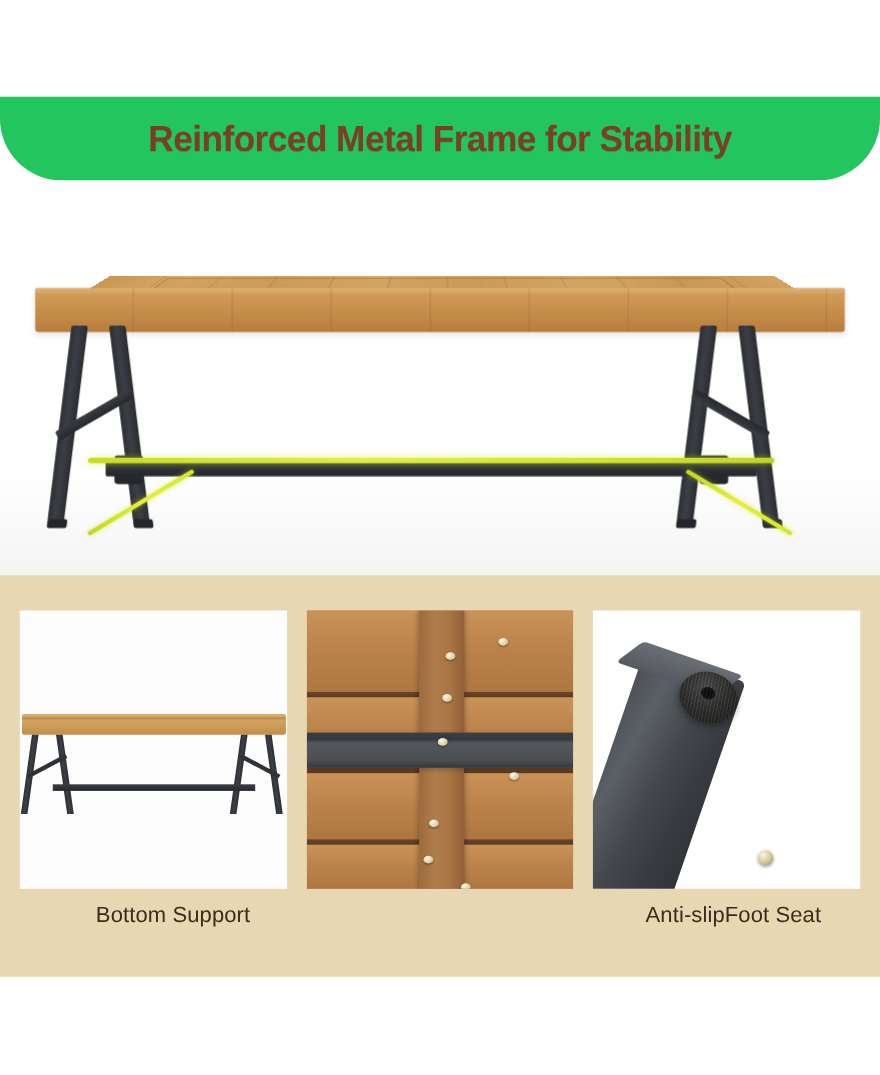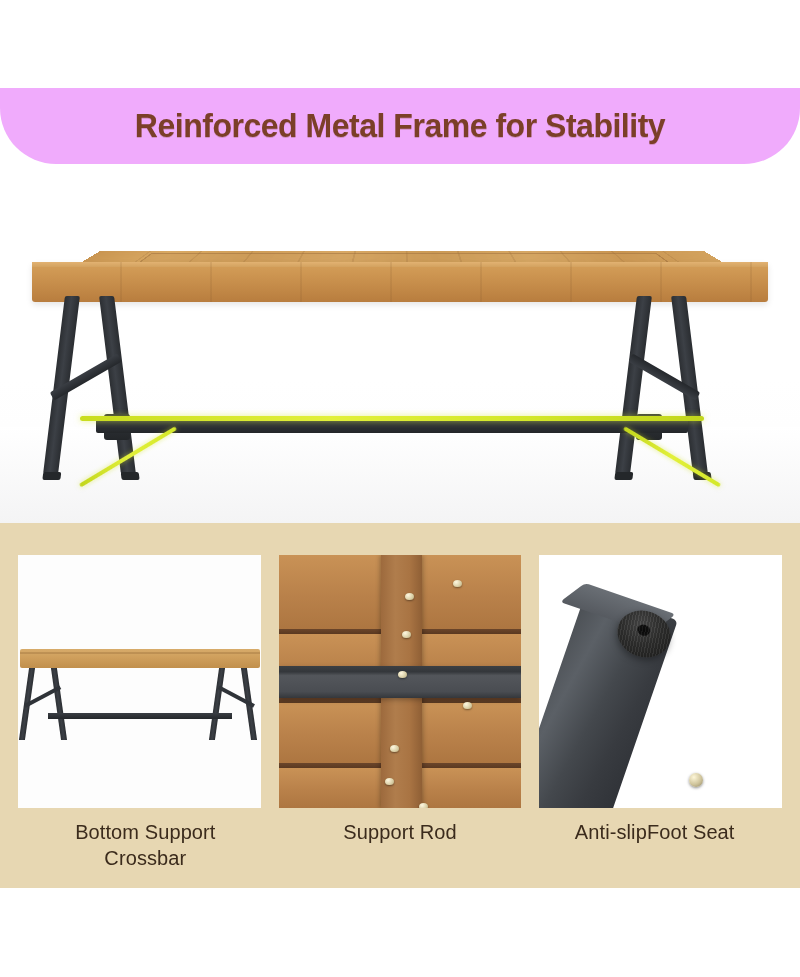--- a/index.html
+++ b/index.html
@@ -7,21 +7,21 @@
     width:800px; height:977px;
     background:#ffffff;
     font-family:"Liberation Sans", sans-serif;
     overflow:hidden;
   }
   #root { position:relative; width:800px; height:977px; background:#ffffff; }
 
   
   .banner {
     position:absolute; left:0; top:88px; width:800px; height:76px;
-    background:#f0abfc;
+    background:#22c55e;
     border-bottom-left-radius:56px;
     border-bottom-right-radius:56px;
   }
   .banner-title {
     position:absolute; left:0; top:0; width:800px; height:76px;
     display:flex; align-items:center; justify-content:center;
     font-size:33px;
     font-weight:bold;
     letter-spacing:-0.5px;
     color:#7b3f28;
@@ -244,21 +244,21 @@
   }
   .p3-bolt{
     position:absolute; left:150px; top:218px; width:14px; height:14px;
     border-radius:50%;
     background:radial-gradient(circle at 35% 30%,#fdf6d8,#cfc49b 55%,#8e8463);
     box-shadow:0 1px 3px rgba(0,0,0,0.45);
   }
 
   
   .captions {
-    position:absolute; left:18px; top:296px; width:764px;
+    position:absolute; left:30px; top:296px; width:764px;
     display:flex; gap:0;
   }
   .caption {
     flex:1 1 0; text-align:center;
     font-size:20px; line-height:26px; font-weight:400;
     color:#3b2b1c; letter-spacing:0.1px;
   }
 </style>
 </head>
 <body>
@@ -354,24 +354,22 @@
         <div class="p3-pad"></div>
         <div class="p3-pad-ridge"></div>
         <div class="p3-bolt"></div>
       </div>
 
     </div>
 
     <div class="captions">
       <div class="caption">
         <div>Bottom Support</div>
-        <div>Crossbar</div>
       </div>
       <div class="caption">
-        <div>Support Rod</div>
       </div>
       <div class="caption">
         <div>Anti-slipFoot Seat</div>
         <div></div>
       </div>
     </div>
 
   </div>
 </div>
 

